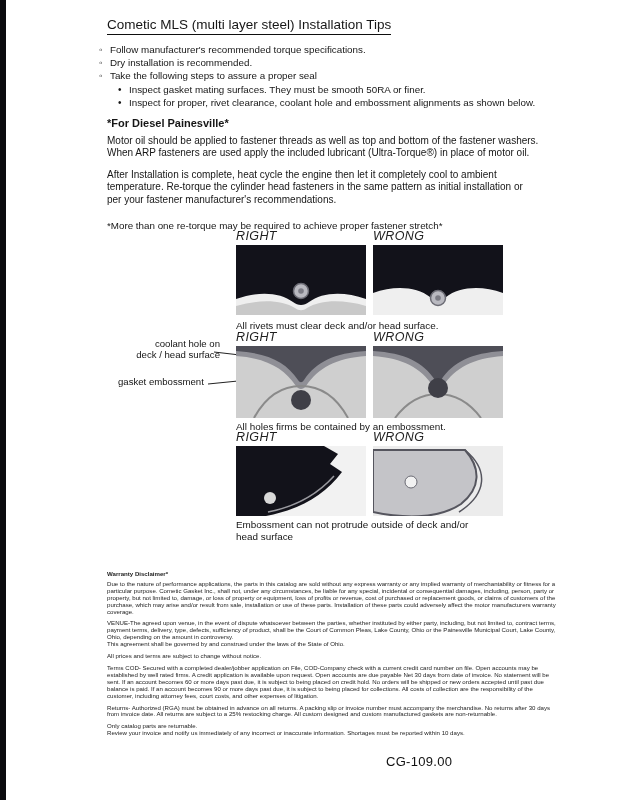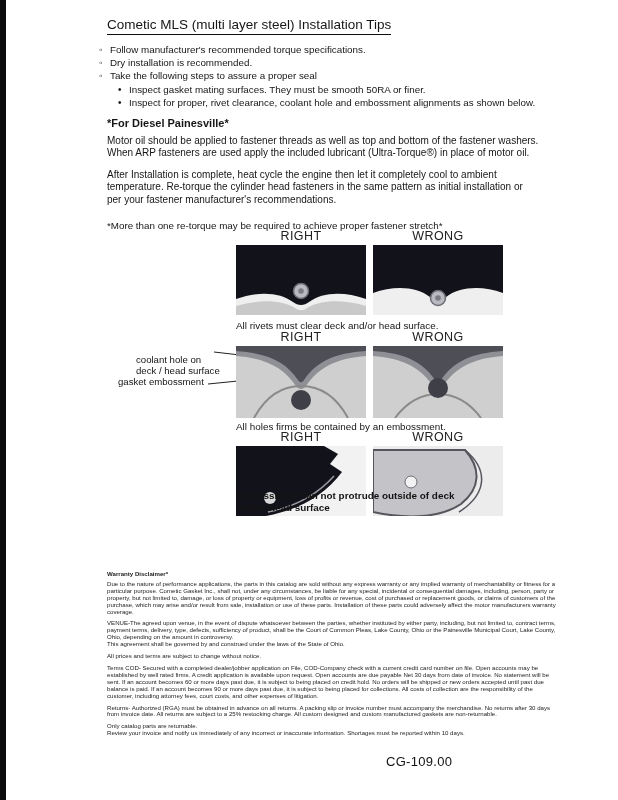--- a/index.html
+++ b/index.html
@@ -12,29 +12,29 @@
   .tip::before{content:"◦";position:absolute;left:0;top:0;font-size:10px;}
   .tip.sub{margin-left:19px;}
   .tip.sub::before{content:"•";}
   .diesel-h{left:107px;top:117px;font-size:11px;font-weight:bold;}
   .body-par{font-size:10px;line-height:12.4px;width:432px;}
   .para1{left:107px;top:135px;}
   .para2{left:107px;top:169px;}
   .note{left:107px;top:220px;font-size:9.8px;white-space:nowrap;}
   .diagrams{left:236px;top:0;width:270px;height:560px;}
   .dg-h{display:flex;gap:7px;width:267px;}
-  .dg-h span{width:130px;text-align:center;font-size:12.5px;letter-spacing:0.4px;color:#202020;}
+  .dg-h span{width:130px;font-size:12.5px;letter-spacing:0.4px;color:#202020;font-style:italic;}
   .dg-imgs{display:flex;gap:7px;}
   .dg-imgs svg{display:block;}
   .dg-cap{font-size:9.9px;color:#141414;}
   .h1{top:229px;} .i1{top:245px;} .c1{top:320px;white-space:nowrap;}
   .h2{top:330px;} .i2{top:346px;} .c2{top:421px;white-space:nowrap;}
-  .h3{top:430px;} .i3{top:446px;} .c3{top:490px;width:245px;line-height:12px;font-weight:bold;}
+  .h3{top:430px;} .i3{top:446px;} .c3{top:519px;width:245px;line-height:12px;}
   .callout{font-size:9.6px;line-height:10.8px;color:#141414;}
-  .callout-coolant{left:-100px;top:339px;width:84px;text-align:left;margin-top:16px;}
+  .callout-coolant{left:-100px;top:339px;width:84px;text-align:right;}
   .callout-gasket{left:-118px;top:377px;white-space:nowrap;}
   .callout-lines{left:-120px;top:344px;}
   .legal{left:107px;top:571px;width:449px;font-size:6.1px;line-height:6.9px;color:#1c1c1c;}
   .legal .lg-h{font-weight:bold;margin:0 0 3px 0;}
   .legal p{margin:0 0 5px 0;white-space:pre-line;}
   .footer{left:386px;top:754px;font-size:13px;letter-spacing:0.3px;color:#111;}
 </style>
 </head>
 <body>
 

